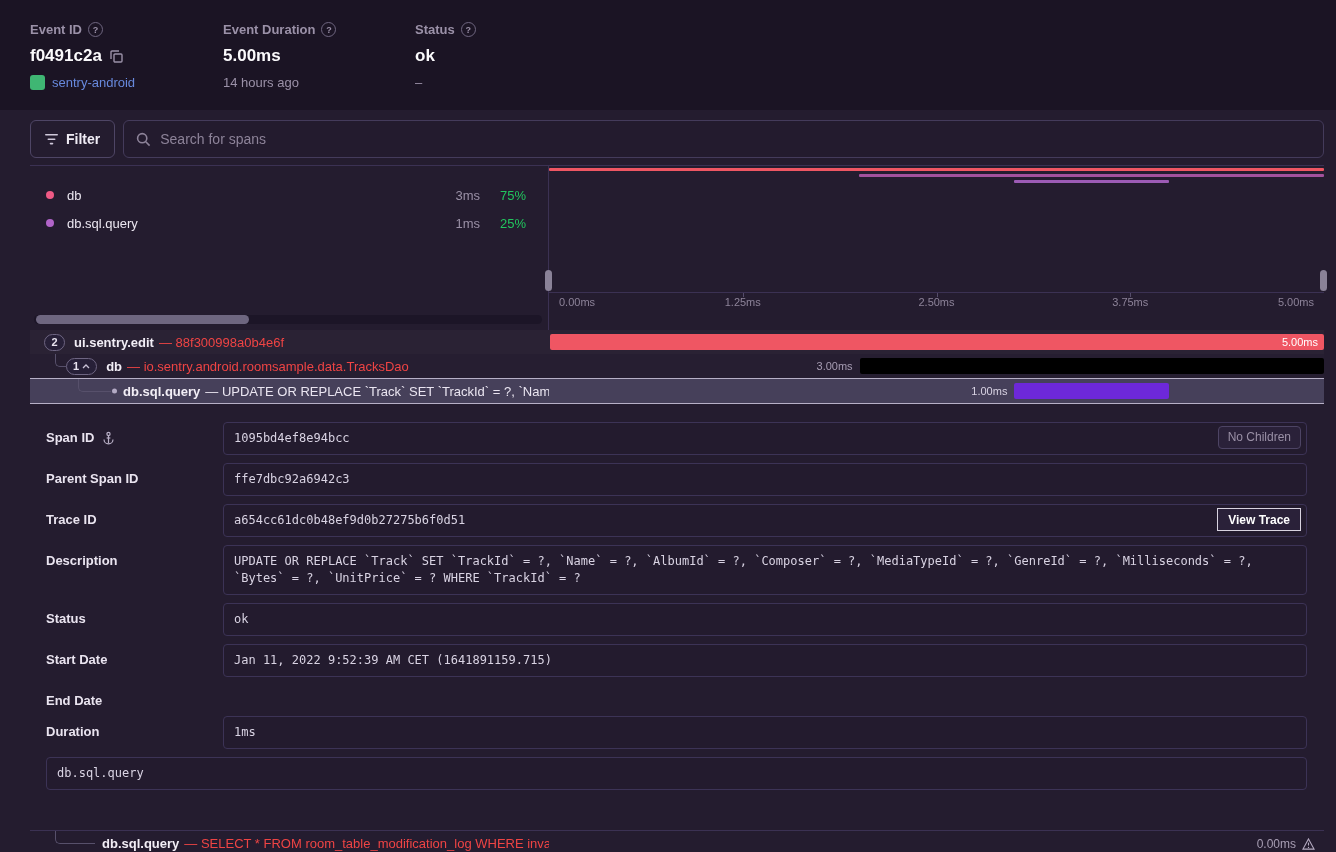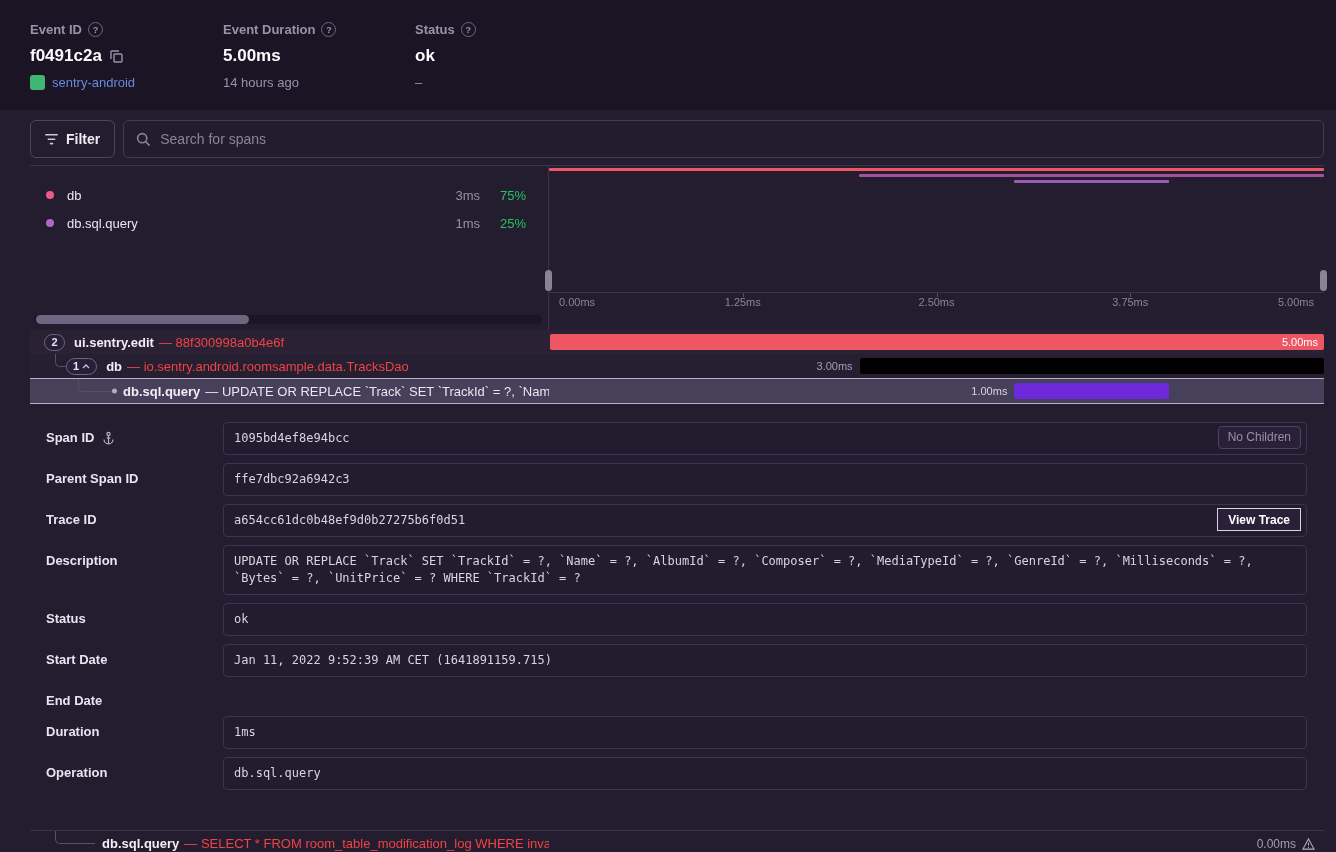--- a/index.html
+++ b/index.html
@@ -361,23 +361,20 @@
     </div>
 
     <div class="d-row">
       <div class="d-label">
           <span>Duration</span>
         </div>
       <div class="d-field"><span>1ms</span></div>
     </div>
 
     <div class="d-row" style="margin-bottom:0;">
-      <div class="d-label">
-          <span>Operation</span>
-        </div>
       <div class="d-field"><span>db.sql.query</span></div>
     </div>
   </div>
 
   <div class="bottom-row">
     <div class="elbow e3" style="top:0; height:13px;"></div>
     <div class="t-name" style="padding-left:72px;">
       <span class="op" style="margin-left:0;">db.sql.query</span>
       <span class="t-desc">— SELECT * FROM room_table_modification_log WHERE invalidate</span>
     </div>

